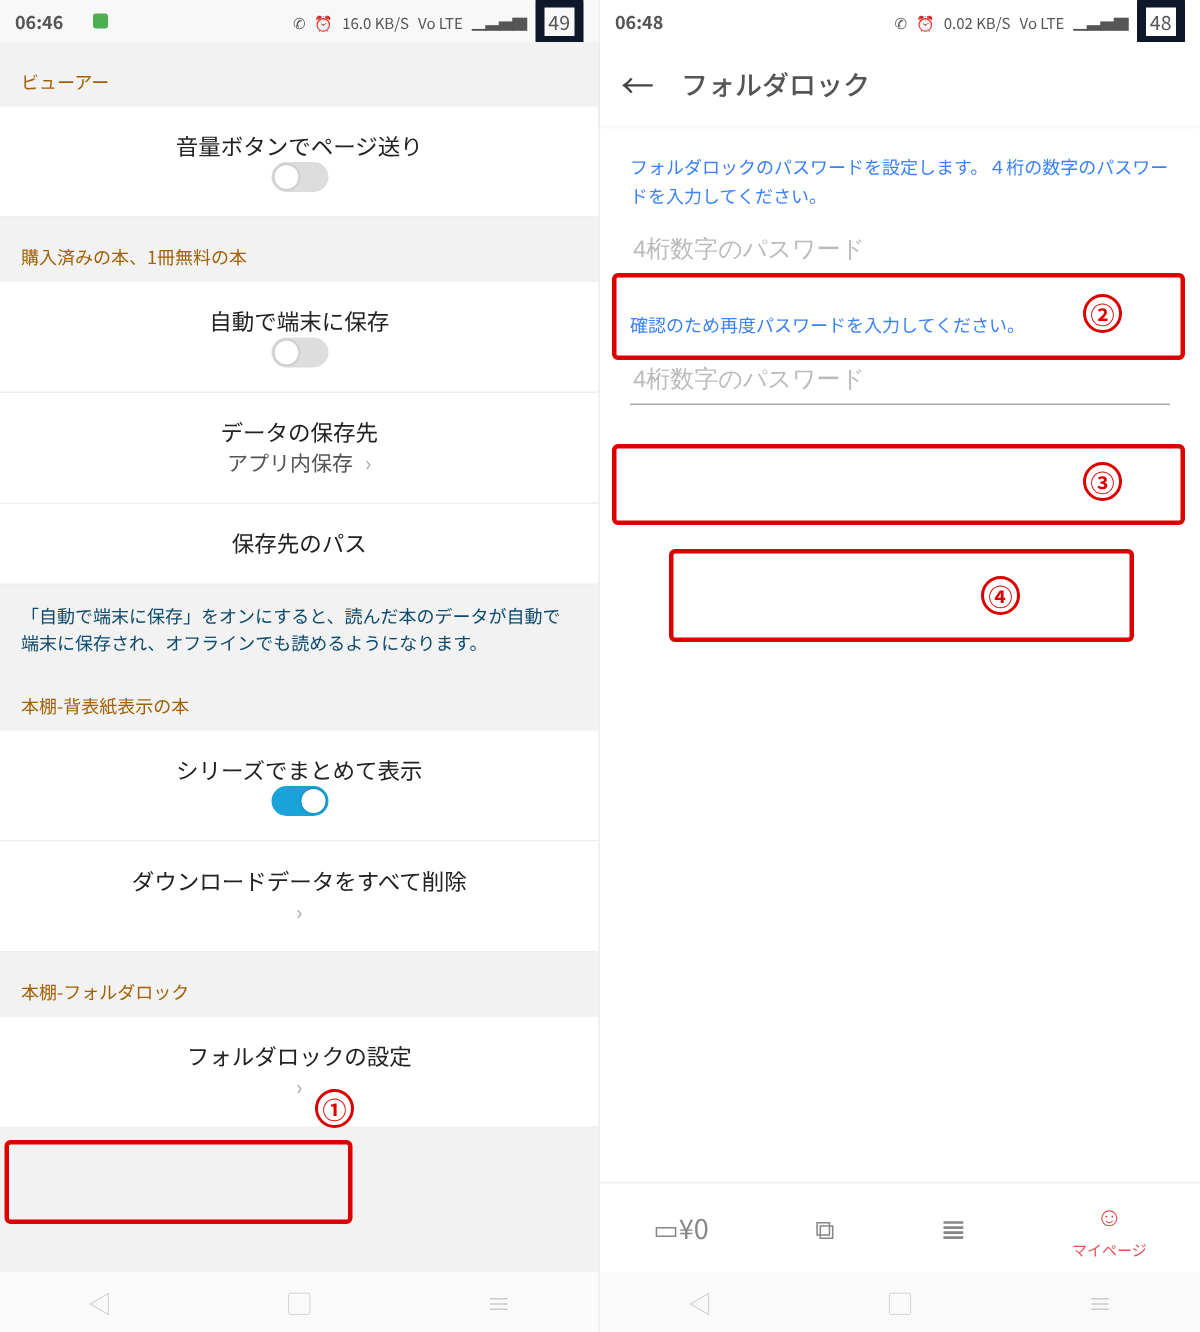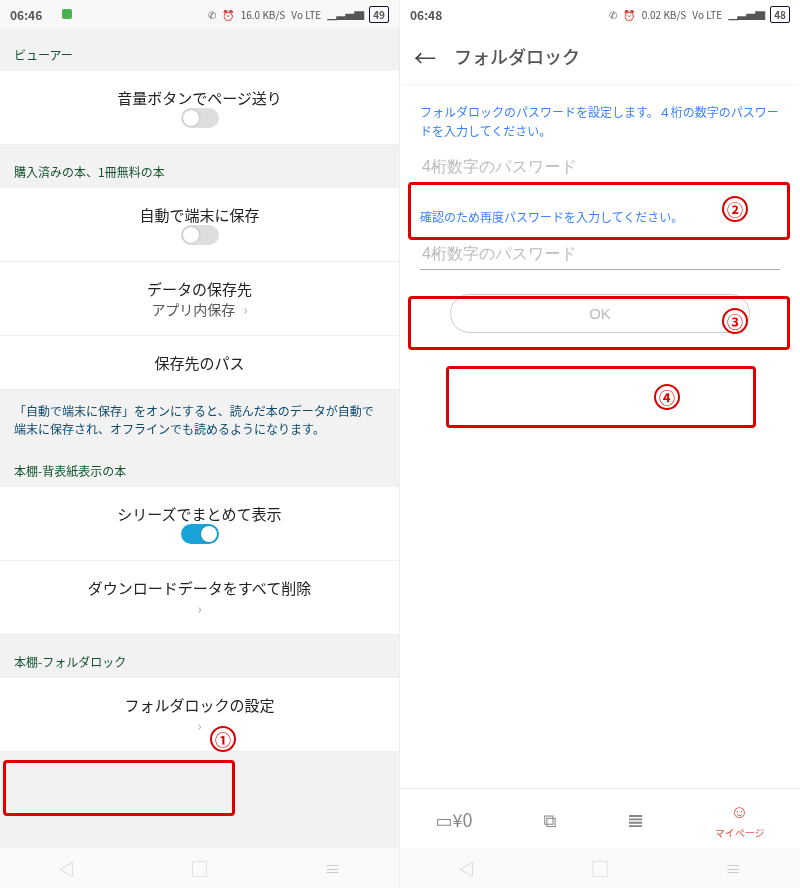--- a/index.html
+++ b/index.html
@@ -17,26 +17,26 @@
   .status-bar {
     height: 28px; background: #f8f8f8; display: flex; align-items: center;
     font-size: 12px; padding: 0 10px; justify-content: space-between;
     color: #555;
   }
   .phone.right .status-bar { background:#fff; }
   .status-left { display:flex; align-items:center; gap:20px; font-weight:600;}
   .status-right { display:flex; align-items:center; gap:6px; font-size:10px; }
   .green-dot { width:10px; height:10px; background:#4caf50; border-radius:2px; display:inline-block;}
   .sig { letter-spacing:-1px; }
-  .batt { border:1px solid #0f172a; border-radius:2px; padding:0 3px; font-size:10px;font-weight:bold;}
+  .batt { border:6px solid #0f172a; border-radius:2px; padding:0 3px; font-size:13px;}
 
   
   .settings { flex:1; overflow:hidden; }
   .section-label {
-    font-size: 12px; color: #14532d; padding: 18px 14px 8px; background:#f2f2f2;
+    font-size: 12px; color: #a16207; padding: 18px 14px 8px; background:#f2f2f2;
   }
   .section-desc {
     font-size: 12px; color: #0c4a6e; padding: 12px 14px 6px; background:#f2f2f2; line-height:1.5;
   }
   .row {
     display:flex; align-items:center; justify-content:space-between;
     background:#fff; padding: 16px 14px; font-size:15px; color:#222;
     border-bottom:1px solid #eee;
     flex-direction:column;
   }
@@ -187,21 +187,20 @@
 
   <div class="content">
     <div class="helper">フォルダロックのパスワードを設定します。４桁の数字のパスワードを入力してください。</div>
     <div class="input-wrap">
       <input class="pw-input" placeholder="4桁数字のパスワード" style="">
     </div>
     <div class="helper" style="padding-top:14px">確認のため再度パスワードを入力してください。</div>
     <div class="input-wrap">
       <input class="pw-input" placeholder="4桁数字のパスワード" style="">
     </div>
-    <button class="ok-btn">OK</button>
   </div>
 
   <div class="bottom-nav">
     <div class="nav-item">
         <span class="nav-icon">▭¥0</span>
       </div>
     <div class="nav-item">
         <span class="nav-icon">⧉</span>
       </div>
     <div class="nav-item">

